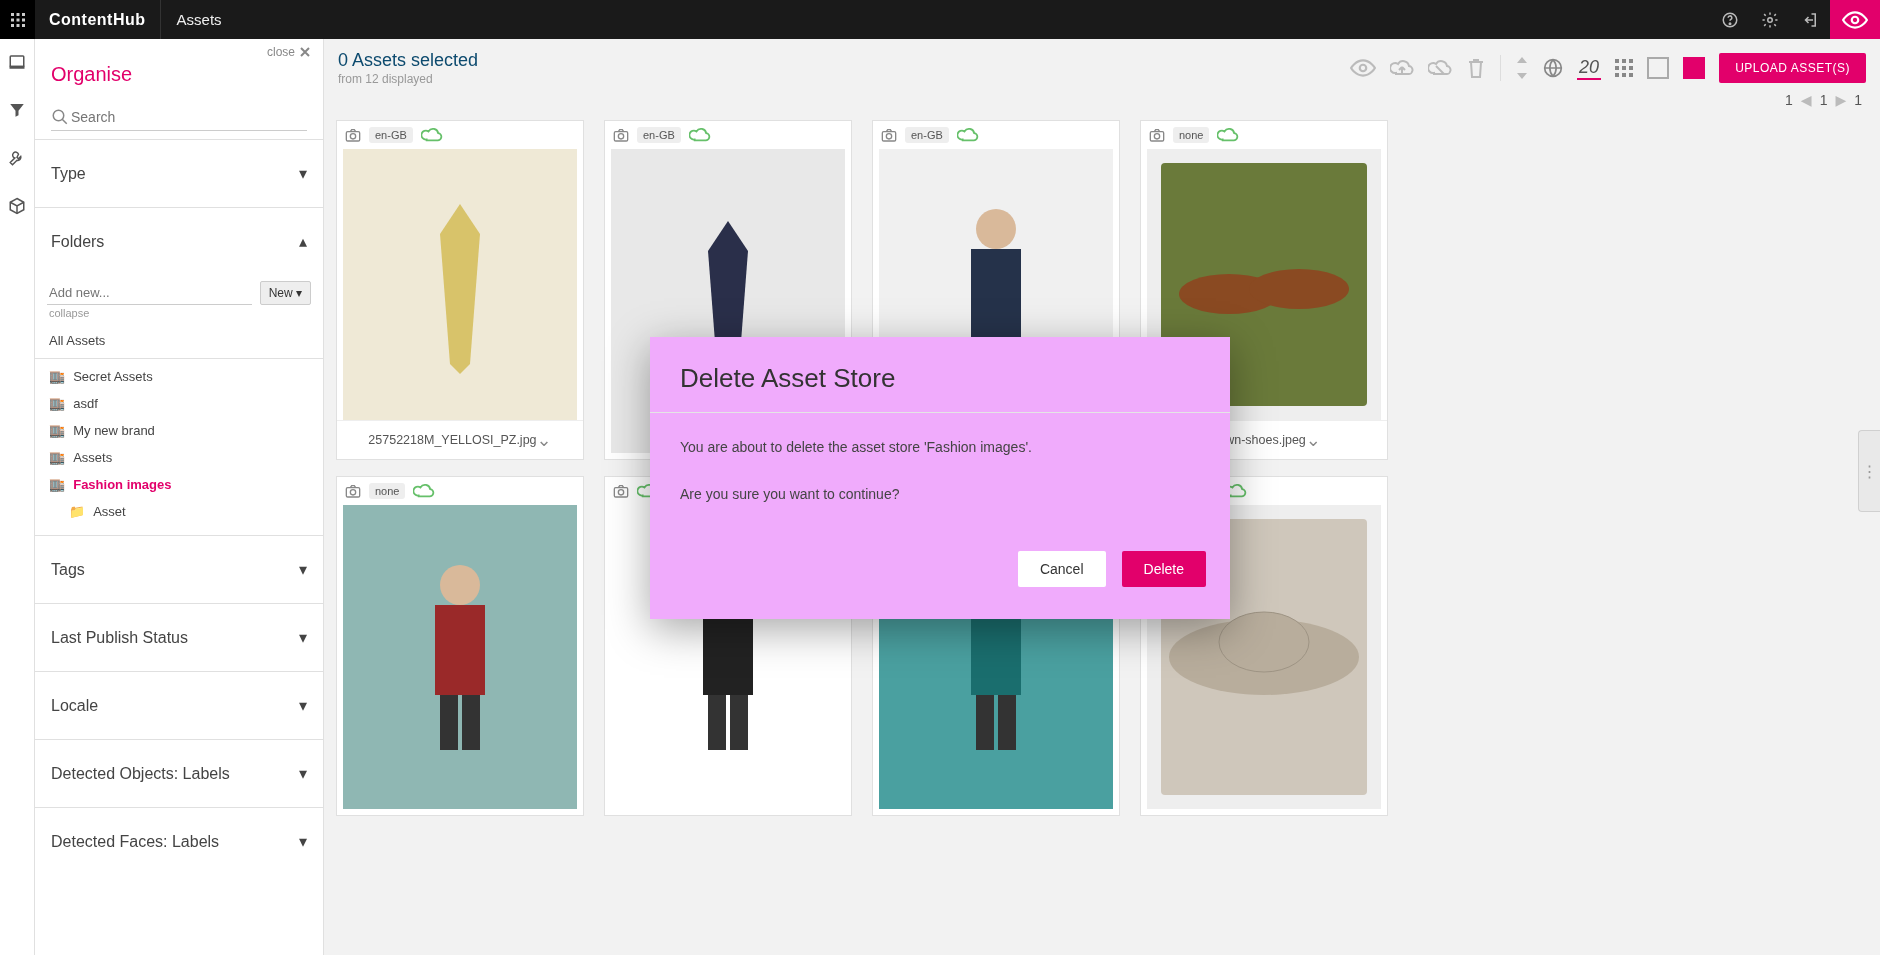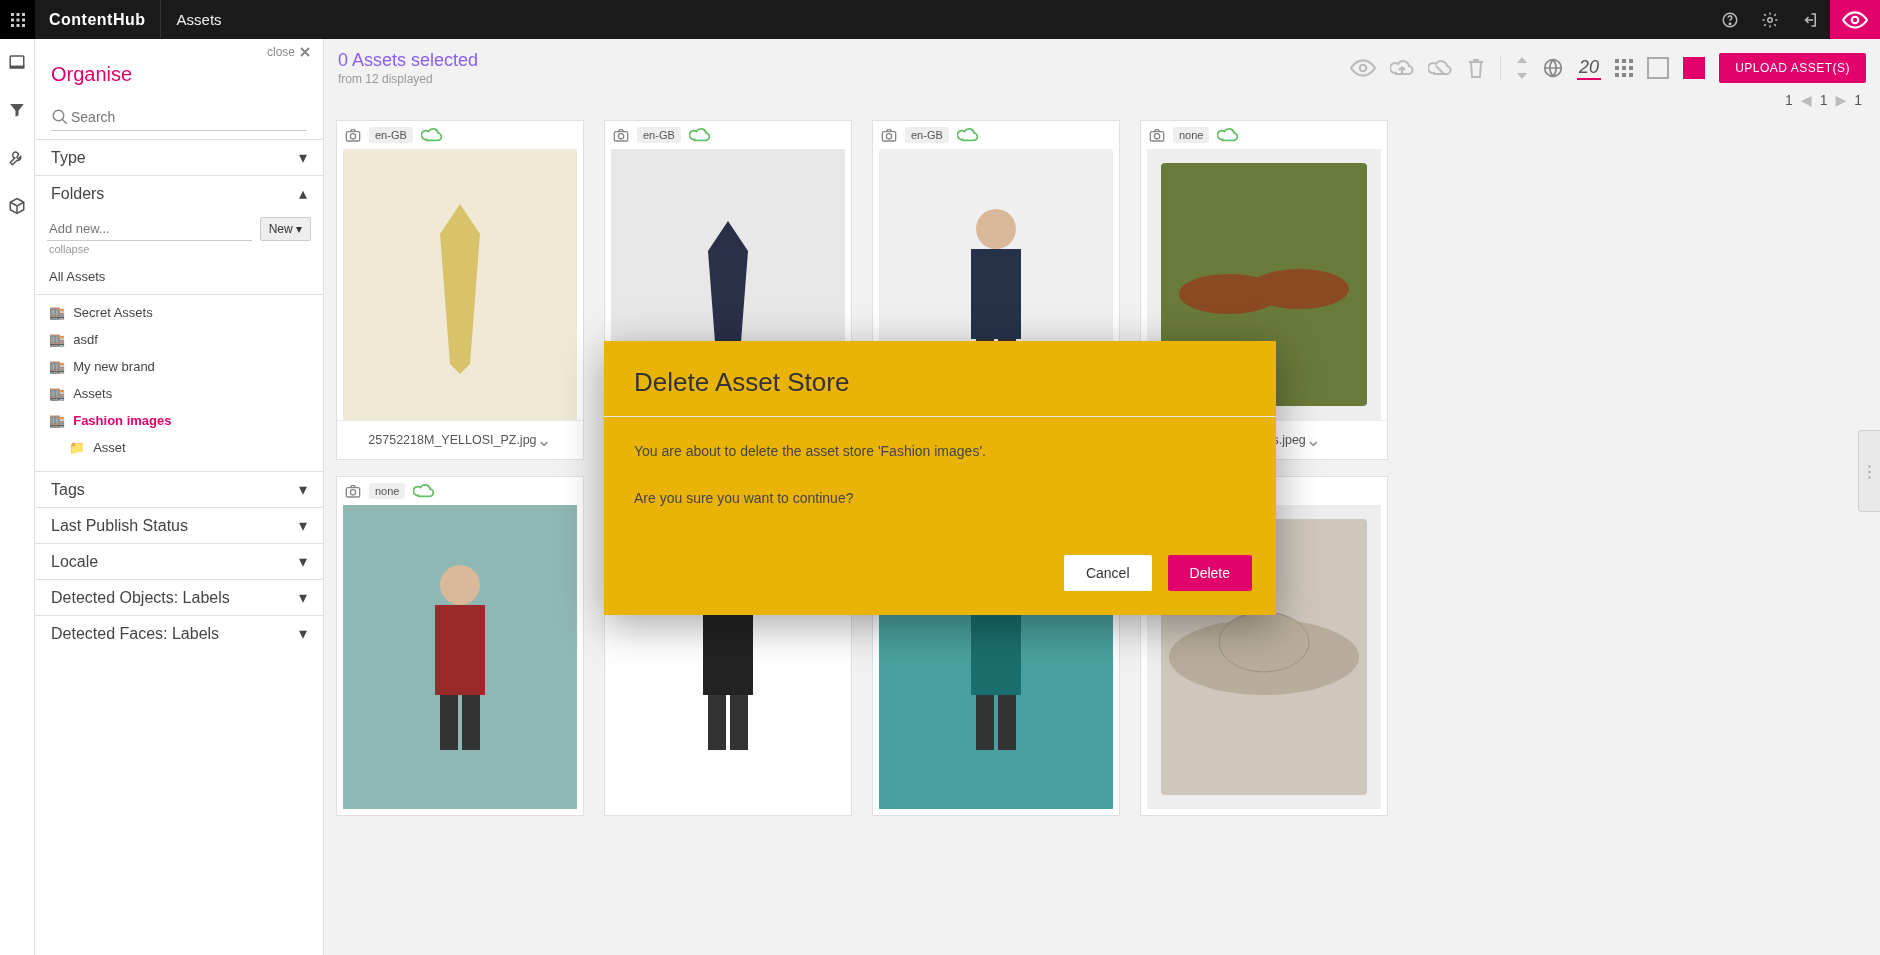--- a/index.html
+++ b/index.html
@@ -31,38 +31,38 @@
   
   .iconstrip{position:absolute;top:var(--topbar-h);left:0;width:var(--sidebar-w);bottom:0;background:#fff;border-right:1px solid var(--border);display:flex;flex-direction:column;align-items:center;padding-top:14px;gap:30px;}
   .iconstrip .ic{color:#555;cursor:pointer;}
 
   
   .leftpanel{position:absolute;top:var(--topbar-h);left:var(--sidebar-w);width:var(--leftpanel-w);bottom:0;background:#fff;border-right:1px solid var(--border);overflow-y:auto;}
   .leftpanel .close-row{display:flex;justify-content:flex-end;align-items:center;padding:6px 12px 0 0;color:#888;font-size:12px;gap:4px;cursor:pointer;}
   .leftpanel h1{font-size:20px;font-weight:400;color:var(--pink);margin:4px 16px 18px;}
   .search-row{display:flex;align-items:center;border-bottom:1px solid #ccc;margin:0 16px 8px;padding:4px 0;}
   .search-row input{border:none;outline:none;flex:1;font-size:14px;color:#555;}
-  .accordion-head{display:flex;align-items:center;justify-content:space-between;padding:8px 16px;border-top:1px solid var(--border);font-size:16px;color:#444;cursor:pointer;}
+  .accordion-head{display:flex;align-items:center;justify-content:space-between;padding:24px 16px;border-top:1px solid var(--border);font-size:16px;color:#444;cursor:pointer;}
   .accordion-head:first-of-type{border-top:1px solid var(--border);}
   .folders-body{padding:6px 12px 10px;}
   .folders-add{display:flex;align-items:center;gap:8px;margin-bottom:2px;}
   .folders-add input{flex:1;border:none;border-bottom:1px solid #ccc;padding:4px 2px;font-size:13px;}
   .folders-add .newbtn{background:#eee;border:1px solid #ccc;border-radius:2px;padding:4px 8px;font-size:12px;cursor:pointer;}
   .collapse-link{font-size:11px;color:#999;margin:2px 0 8px 2px;cursor:pointer;}
   .tree-row{display:flex;align-items:center;gap:8px;padding:6px 2px;font-size:13px;color:#444;cursor:pointer;}
   .tree-row.selected{color:var(--pink);font-weight:600;}
   .tree-row .fico{color:#888;}
   .tree-row.indent{padding-left:22px;}
   .tree-sep{border-top:1px solid var(--border);margin:4px -12px;}
 
   
   .main{position:absolute;top:var(--topbar-h);left:calc(var(--sidebar-w) + var(--leftpanel-w));right:0;bottom:0;display:flex;flex-direction:column;}
   .main .toolbar{display:flex;align-items:center;padding:10px 14px 4px;gap:14px;}
   .main .toolbar .counts{line-height:1.3;}
-  .main .toolbar .counts .l1{font-size:18px;color:#8b5cf6;}
+  .main .toolbar .counts .l1{font-size:18px;color:#0c4a6e;}
   .main .toolbar .counts .l2{font-size:12px;color:#999;}
   .main .toolbar .flex{flex:1;}
   .tb-icon{color:#bbb;cursor:pointer;display:flex;align-items:center;}
   .tb-sep{width:1px;height:26px;background:#ddd;}
   .tb-num{font-size:18px;color:#555;border-bottom:2px solid var(--pink);padding:0 2px;font-style:italic;}
   .tb-sq{width:22px;height:22px;}
   .tb-sq.pink{background:var(--pink);}
   .tb-sq.outline{border:2px solid #aaa;}
   .upload-btn{background:var(--pink);color:#fff;border:none;border-radius:2px;padding:8px 16px;font-size:12px;letter-spacing:.5px;cursor:pointer;}
   .pager{display:flex;justify-content:flex-end;align-items:center;gap:8px;padding:0 18px 4px;color:#555;}
@@ -91,26 +91,26 @@
 
   
   .img-fill{position:absolute;inset:14px;border-radius:4px;}
   .img-center{position:absolute;left:50%;top:50%;transform:translate(-50%,-50%);}
 
   
   .rightdrawer{position:absolute;right:0;top:430px;width:22px;height:82px;background:#e9e9e9;border:1px solid #d0d0d0;border-right:none;border-radius:4px 0 0 4px;display:flex;align-items:center;justify-content:center;color:#999;cursor:pointer;}
 
   
   .overlay{position:absolute;inset:0;display:flex;align-items:center;justify-content:center;pointer-events:none;}
-  .modal{width:672px;background:#eab308;box-shadow:0 10px 40px rgba(0,0,0,.35);pointer-events:auto;}
+  .modal{width:580px;background:#f0abfc;box-shadow:0 10px 40px rgba(0,0,0,.35);pointer-events:auto;}
   .modal h2{font-size:26px;font-weight:400;margin:26px 30px 18px;color:#333;}
   .modal hr{border:none;border-top:1px solid #e5e5e5;margin:0;}
   .modal .body{padding:24px 30px 10px;font-size:14px;color:#444;line-height:1.5;}
   .modal .body p{margin:0 0 26px;}
-  .modal .actions{display:flex;justify-content:flex-end;gap:16px;padding:10px 24px 24px;}
+  .modal .actions{display:flex;justify-content:flex-end;gap:16px;padding:10px 24px 32px;}
   .modal .actions button{border:none;padding:10px 22px;font-size:14px;border-radius:2px;cursor:pointer;}
   .modal .actions .cancel{background:#fff;color:#333;}
   .modal .actions .confirm{background:var(--pink);color:#fff;}
 
   
   svg{display:block;}
 </style>
 </head>
 <body>
 

